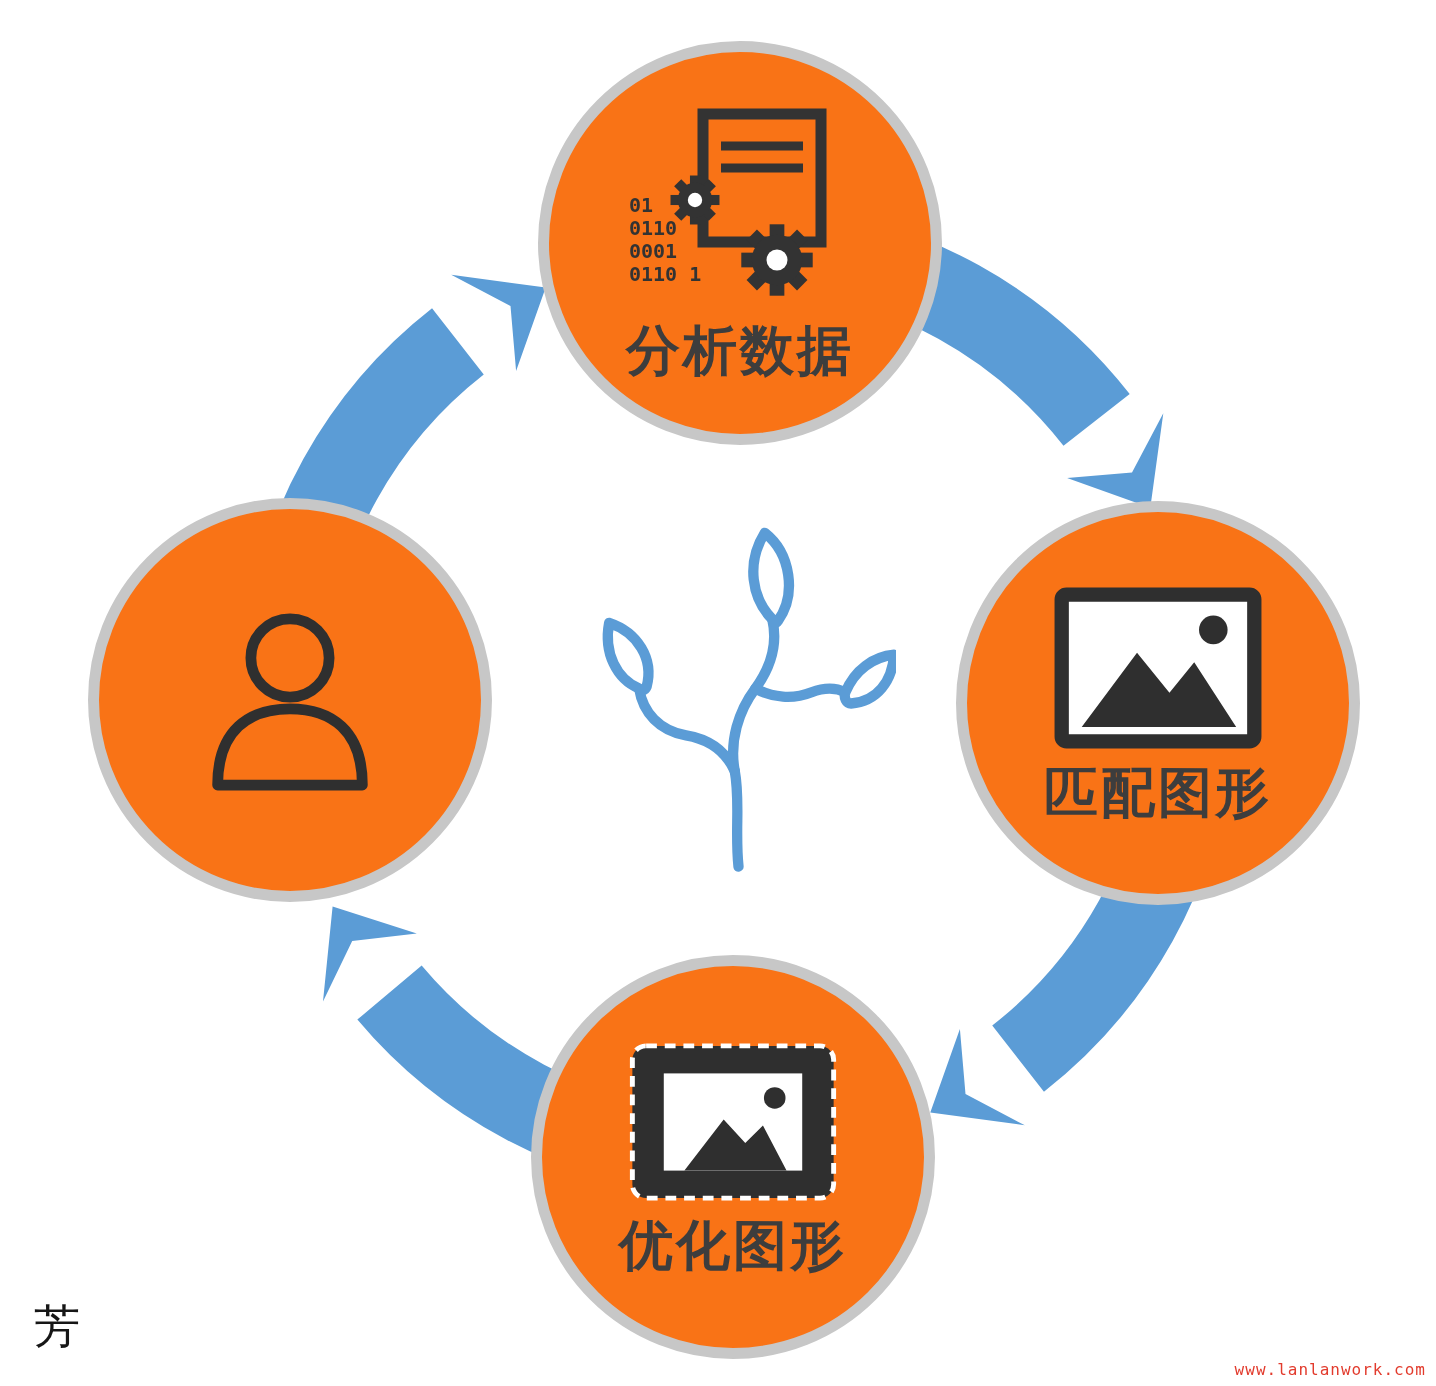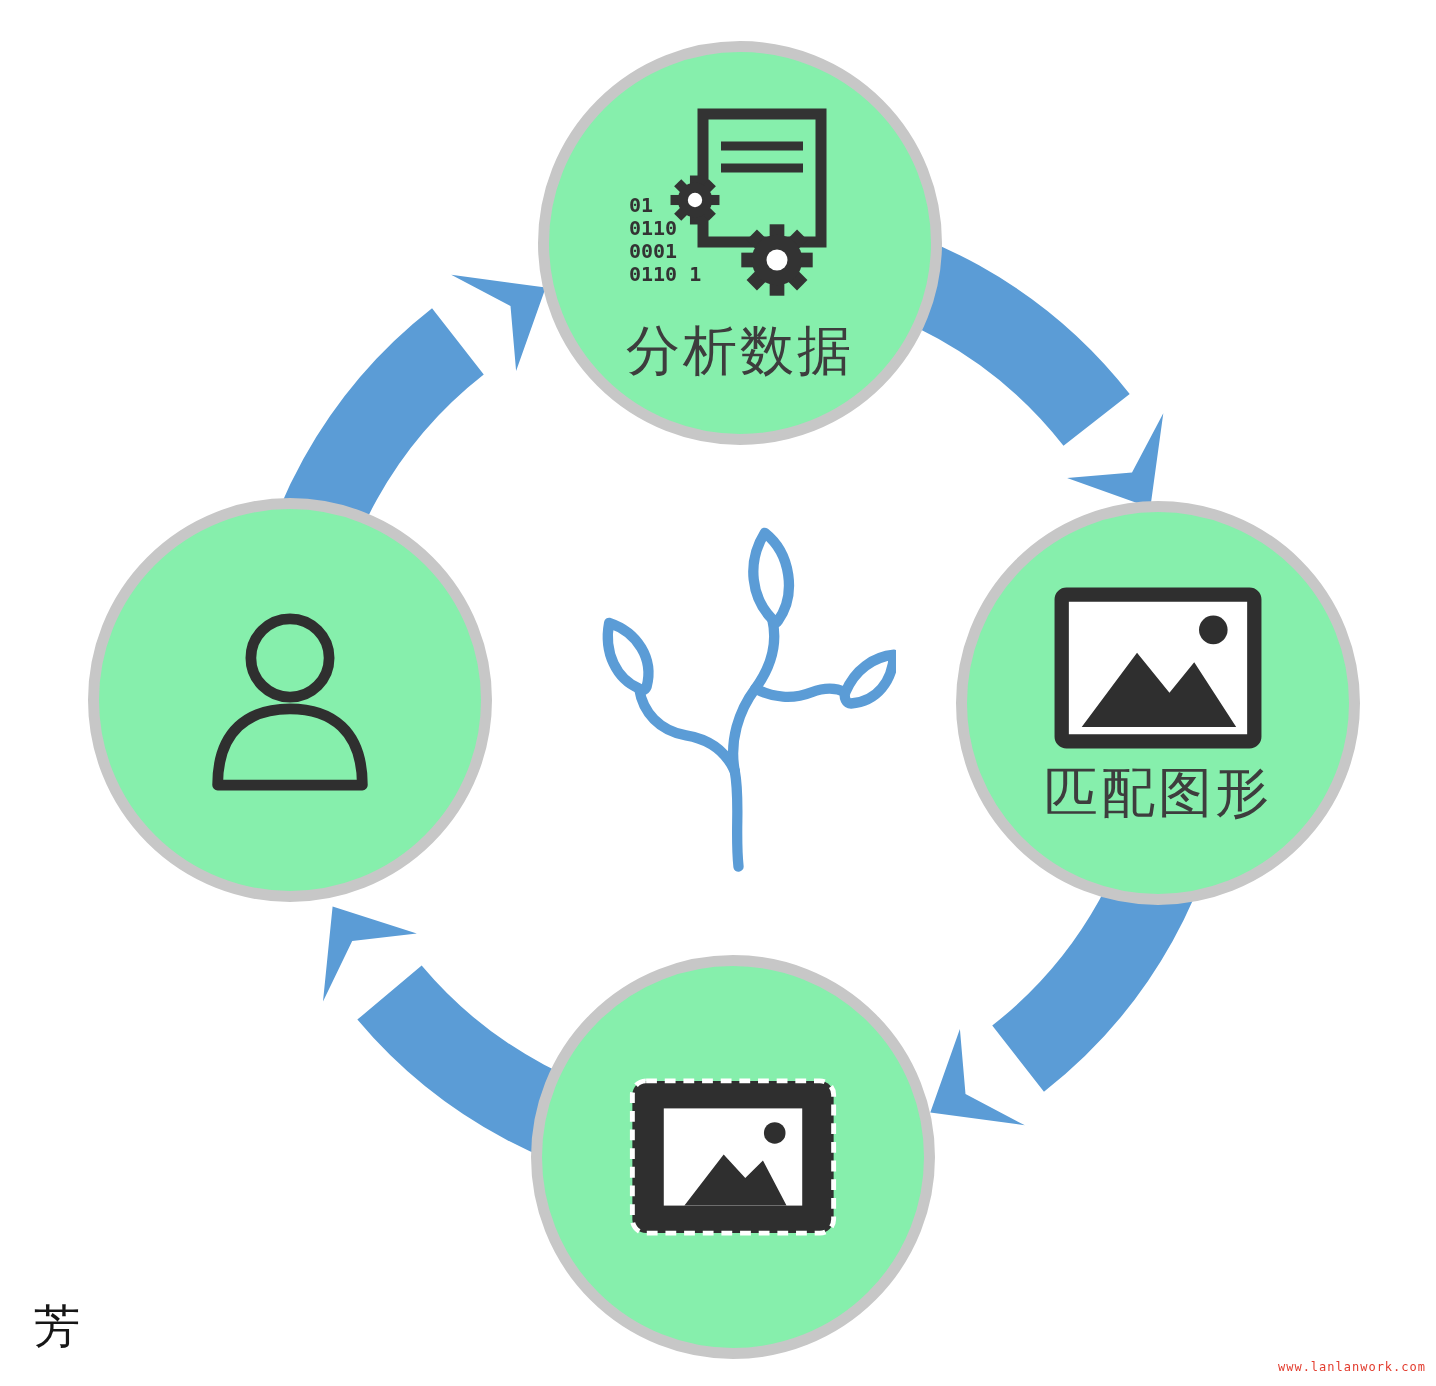--- a/index.html
+++ b/index.html
@@ -10,47 +10,47 @@
     position:relative;
     overflow:hidden;
   }
   .canvas { position:absolute; inset:0; }
   .ring { position:absolute; left:0; top:0; }
   .center-tree { position:absolute; left:596px; top:516px; }
   .node {
     position:absolute;
     width:404px; height:404px;
     border-radius:50%;
-    background:#86efac;
+    background:#f97316;
     border:11px solid #c7c7c7;
     display:flex; flex-direction:column;
     align-items:center; justify-content:center;
     gap:16px;
   }
   .node-top    { left:538px; top:41px; }
   .node-right  { left:956px; top:501px; }
   .node-bottom { left:531px; top:955px; }
   .node-left   { left:88px;  top:498px; }
   .node-label {
     font-size:54px;
-    font-weight:normal;
+    font-weight:bold;
     color:#3d3d3d;
     letter-spacing:3px;
     line-height:1;
     white-space:nowrap;
   }
   .corner-char {
     position:absolute; left:34px; top:1296px;
     font-family:"DejaVu Serif", serif;
     font-size:46px; color:#161616;
   }
   .site-url {
     position:absolute; right:10px; top:1360px;
     font-family:"DejaVu Sans Mono", monospace;
-    font-size:12px; color:#e23b2d;
+    font-size:16px; color:#e23b2d;
     letter-spacing:1px;
   }
   .bin-text {
     font-family:"DejaVu Sans Mono", monospace;
     font-size:20px; font-weight:bold; fill:#333333;
   }
 </style>
 </head>
 <body>
 
@@ -128,20 +128,21 @@
     <div class="node-label">匹配图形</div>
   </div>
 
   <div class="node node-bottom">
     <svg width="212" height="162" viewBox="0 0 215 165">
       <rect x="5" y="5" width="205" height="155" rx="14" fill="#2f2f2f" stroke="#ffffff" stroke-width="5" stroke-dasharray="11 8"></rect>
       <rect x="37" y="33" width="141" height="99" fill="#ffffff"></rect>
       <polygon points="58,132 98,80 120,104 138,86 162,132" fill="#2f2f2f"></polygon>
       <circle cx="150" cy="58" r="11" fill="#2f2f2f"></circle>
     </svg>
+    <div class="node-label">优化图形</div>
   </div>
 
   <div class="node node-left">
     <svg width="176" height="186" viewBox="0 0 180 190">
       <circle cx="90" cy="52" r="40" fill="none" stroke="#2f2f2f" stroke-width="11"></circle>
       <path d="M16 182 C16 126 48 104 90 104 C132 104 164 126 164 182 Z" fill="none" stroke="#2f2f2f" stroke-width="11" stroke-linejoin="round"></path>
     </svg>
   </div>
 
   <div class="corner-char">芳</div>

